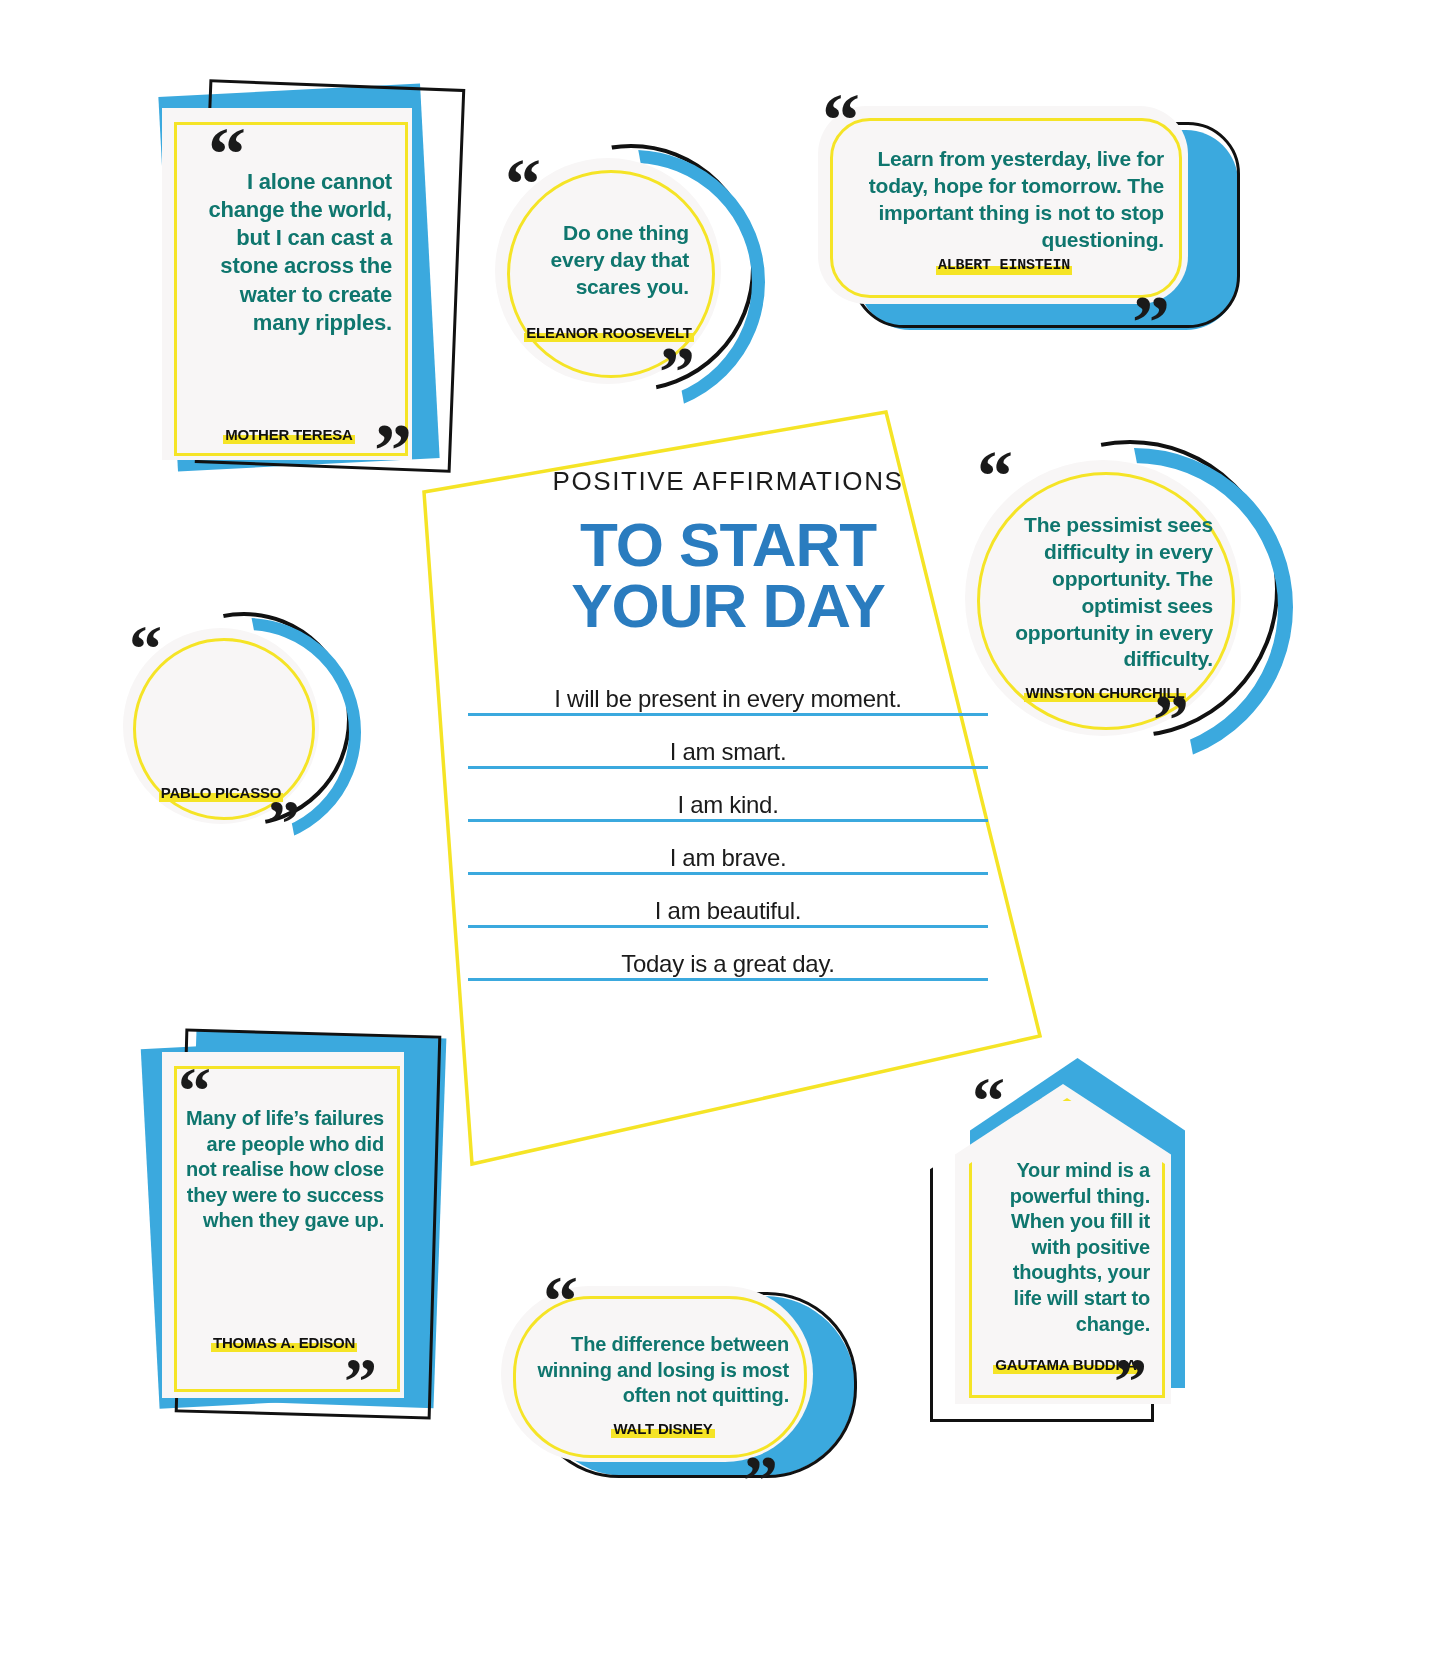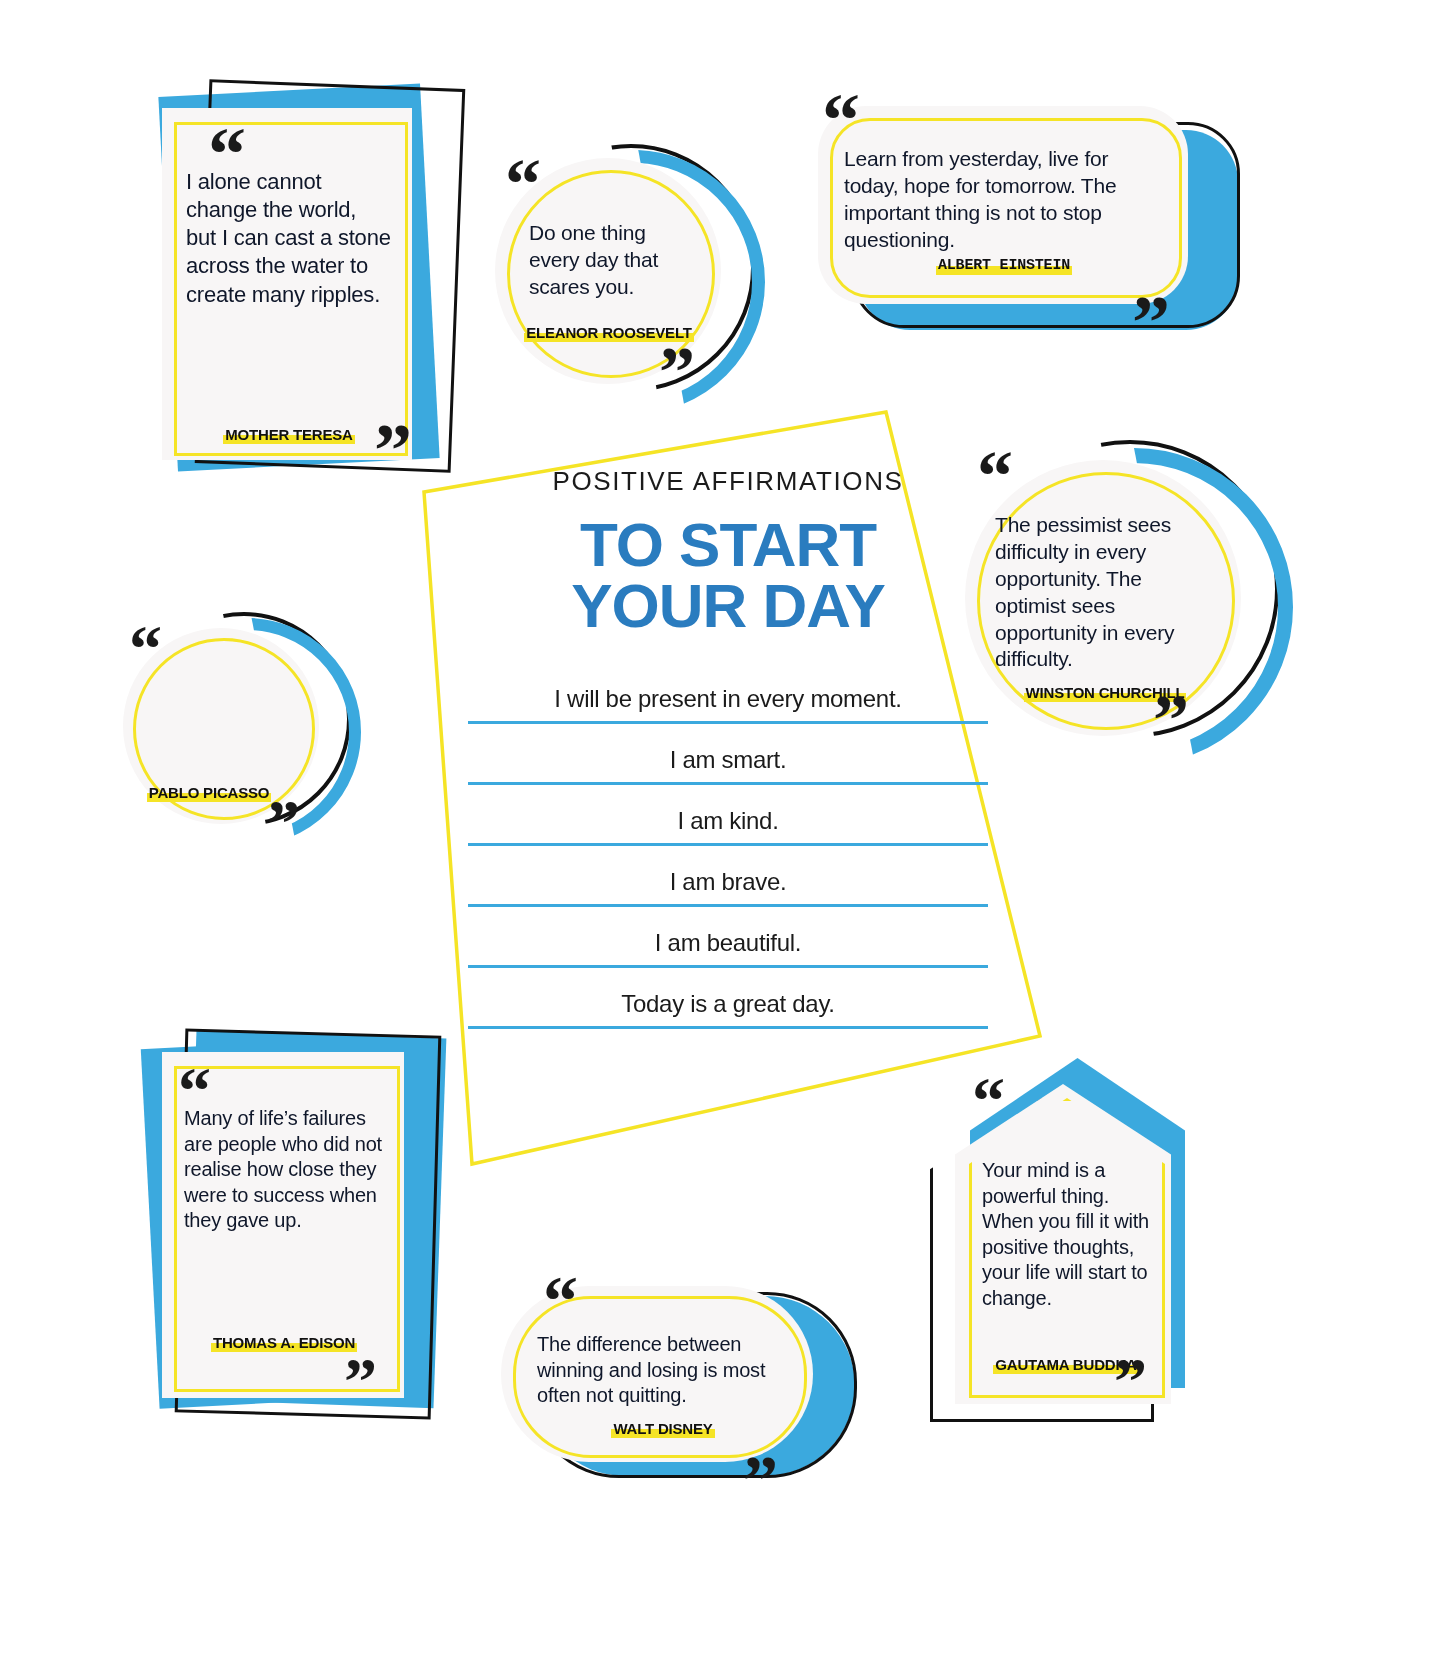--- a/index.html
+++ b/index.html
@@ -14,24 +14,24 @@
 
   
   .card{position:absolute;}
   .layer{position:absolute;}
   .blue{background:#3BA9DE;}
   .blackline{border:3px solid #111111;background:transparent;}
   .paper{background:#F8F6F6;}
   .yelborder{border:3px solid #F5E426;}
 
   .qtext{
-    color:#0f172a;
-    text-align:left;
+    color:#0f766e;
+    text-align:right;
     line-height:1.28;
-    font-weight:400;
+    font-weight:700;
     letter-spacing:-0.2px;
   }
   .author{
     font-weight:700;
     font-size:15px;
     color:#111111;
     text-align:center;
     letter-spacing:-0.2px;
     display:inline-block;
     background:linear-gradient(to top,#F5E426 0,#F5E426 9px,transparent 9px);
@@ -150,21 +150,21 @@
     font-size:26px;letter-spacing:1.6px;color:#1B1B1B;text-align:center;
     font-weight:400;
   }
   #panel .bigtitle{
     font-size:62px;font-weight:700;color:#2A7CBF;text-align:center;
     line-height:0.98;letter-spacing:-1px;margin-top:18px;
   }
   #panel .lines{margin-top:48px;}
   #panel .aff{
     font-size:24px;color:#1B1B1B;text-align:center;
-    padding-bottom:8px;border-bottom:3px solid #3BA9DE;
+    border-bottom:3px solid #3BA9DE;
     margin-bottom:22px;letter-spacing:-0.3px;
   }
 </style>
 </head>
 <body>
 
 <div class="stage">
 
   <div class="card" id="c-teresa">
     <div class="layer blue bluebg"></div>
@@ -217,21 +217,21 @@
     </div>
     <div class="qmark qclose qm2"></div>
   </div>
 
   <div class="card" id="c-picasso">
     <div class="layer arcblk"></div>
     <div class="layer arcblu"></div>
     <div class="layer paper pap"></div>
     <div class="layer yelborder inner"></div>
     <div class="qmark qopen qm1"></div>
-    <div class="layer author-wrap" style="left:10px;top:158px;width:168px;">
+    <div class="layer author-wrap" style="left:22px;top:158px;width:168px;">
       <span class="author">PABLO PICASSO</span>
     </div>
     <div class="qmark qclose qm2"></div>
   </div>
 
   <div class="card" id="c-edison">
     <div class="layer blue bluebg"></div>
     <div class="layer blue bluebg2"></div>
     <div class="layer blackline blk"></div>
     <div class="layer paper pap"></div>

